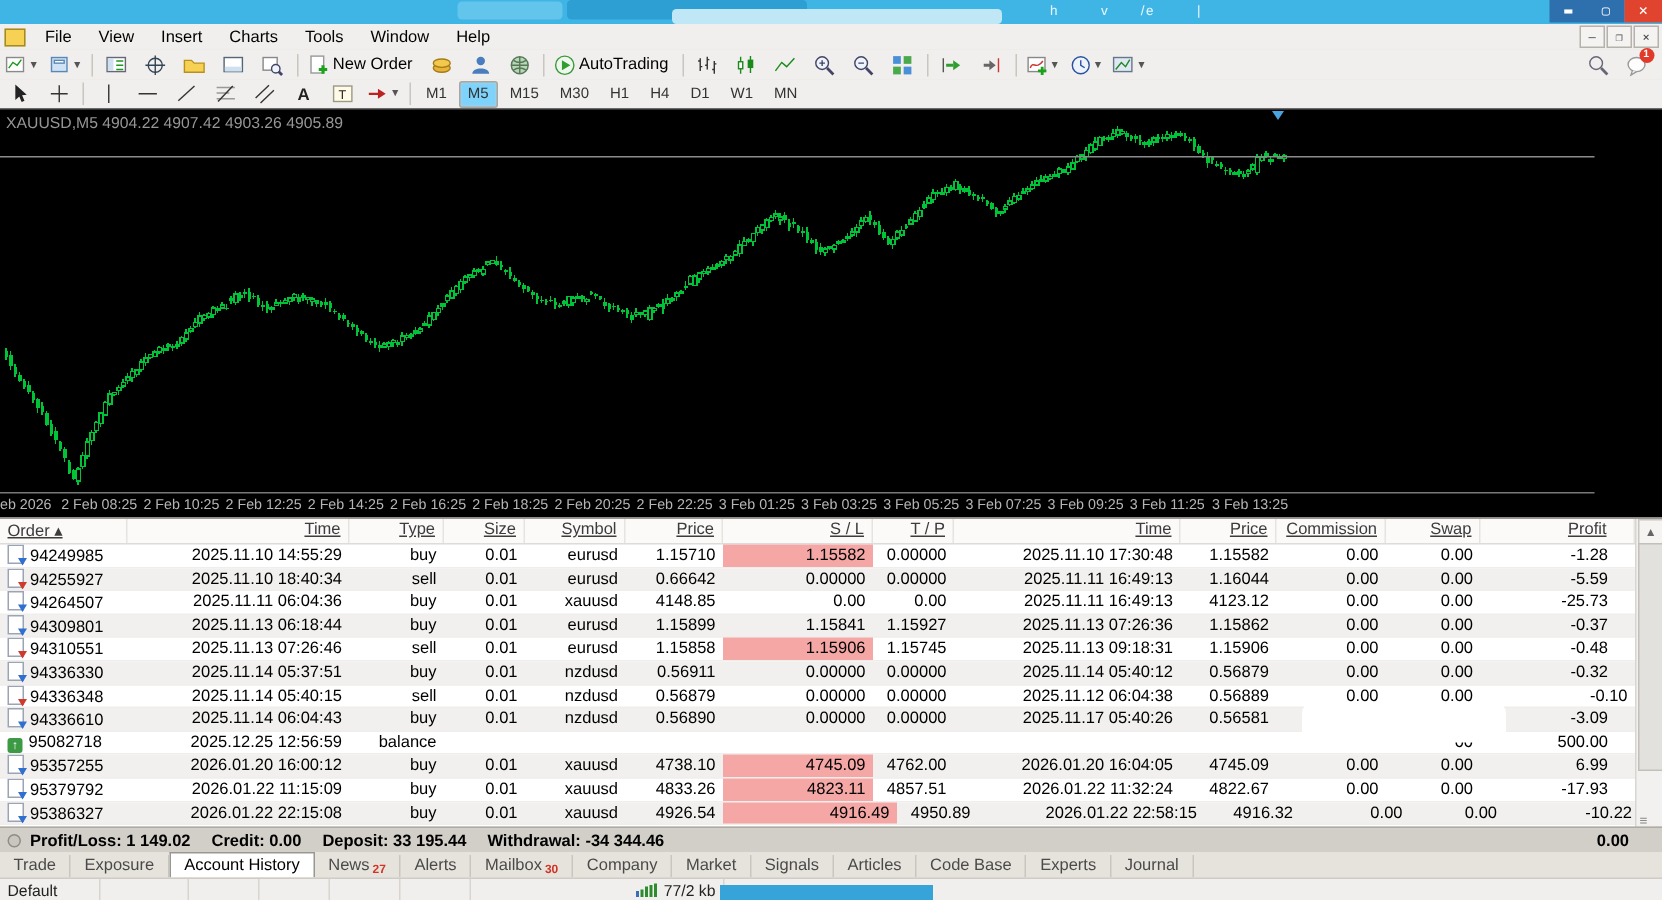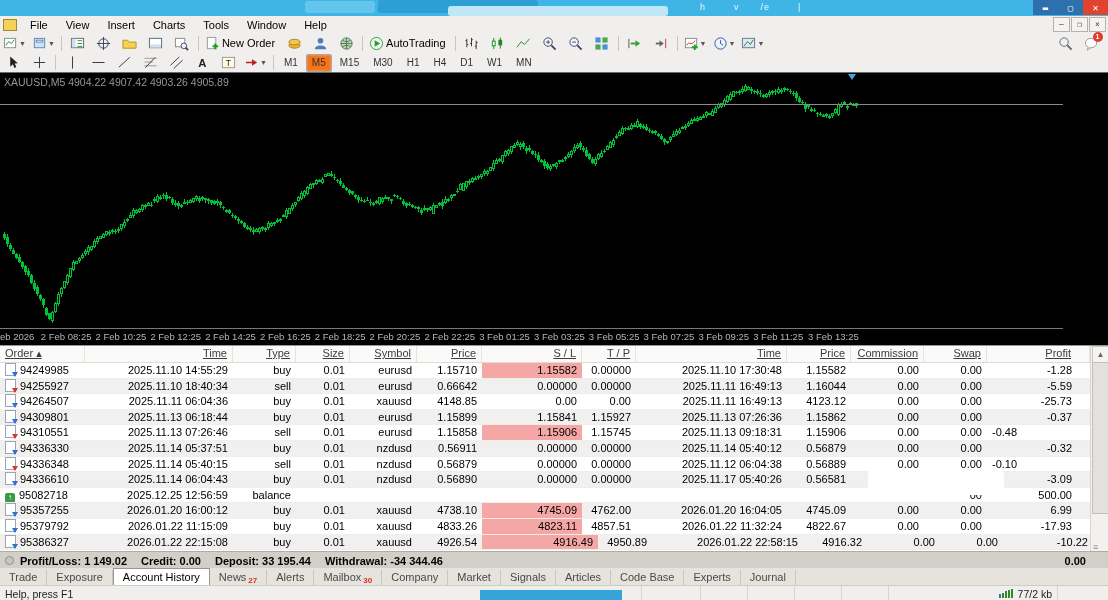--- a/index.html
+++ b/index.html
@@ -20,21 +20,21 @@
   .mdibtn{width:15px;height:13px;border:1px solid #b5b2ac;background:#f4f3f1;margin-left:1px;font-size:8px;display:flex;align-items:center;justify-content:center;color:#444;font-family:"DejaVu Sans Mono",monospace;}
   
   .toolbar{position:absolute;left:0;width:1108px;background:#f0efed;display:flex;align-items:center;}
   .tb1{top:33px;height:20px;border-bottom:1px solid #e3e1dd;}
   .tb2{top:53px;height:19px;border-bottom:1px solid #d9d6d0;}
   .tbtn{height:18px;min-width:20px;display:flex;align-items:center;justify-content:center;padding:0 1px;margin:0 1px;border:1px solid transparent;border-radius:2px;}
   .tbtn .lbl{margin:0 3px 0 2px;}
   .tbtn .dd{font-size:7px;color:#555;margin-left:1px;}
   .tsep{width:1px;height:15px;background:#c9c6c0;margin:0 3px;}
   .tfbtn{height:16px;padding:0 5px;margin:0 1px;font-size:10px;color:#333;display:flex;align-items:center;border:1px solid transparent;border-radius:2px;}
-  .tfbtn.active{background:#f97316;border-color:#aaa7a0;box-shadow:inset 0 0 2px #ccc;}
+  .tfbtn.active{background:#7dd3fc;border-color:#aaa7a0;box-shadow:inset 0 0 2px #ccc;}
   .tb-right{margin-left:auto;display:flex;align-items:center;margin-right:4px;}
   .badge{position:absolute;right:-4px;top:-4px;background:#e23a2a;color:#fff;border-radius:50%;width:10px;height:10px;font-size:7px;display:flex;align-items:center;justify-content:center;font-weight:bold;}
   
   .chart{position:absolute;left:0;top:72px;width:1108px;height:273px;background:#000;border-top:1px solid #6a6a6a;}
   .plotwrap{position:absolute;left:0;top:0;width:1063px;height:255px;}
   .ohlc{position:absolute;left:4px;top:3px;color:#969696;font-size:10.5px;}
   .paxis{position:absolute;left:1063px;top:0;width:45px;height:270px;border-left:1px solid #787878;}
   .ptick{position:absolute;left:5px;color:#bdbdbd;font-size:10px;}
   .ptick::before{content:"";position:absolute;left:-5px;top:5px;width:3px;height:1px;background:#787878;}
   .pcur{position:absolute;left:1px;background:#fff;color:#000;font-size:10px;padding:0 3px 0 2px;z-index:2;}
@@ -1104,21 +1104,21 @@
           <div class="td" style="width: 63px; text-align: right;">sell</div>
           <div class="td" style="width: 54px; text-align: right;">0.01</div>
           <div class="td" style="width: 67px; text-align: right;">eurusd</div>
           <div class="td" style="width: 65px; text-align: right;">1.15858</div>
           <div class="td slhit" style="width: 100px; text-align: right;">1.15906</div>
           <div class="td" style="width: 54px; text-align: right;">1.15745</div>
           <div class="td" style="width: 151px; text-align: right;">2025.11.13 09:18:31</div>
           <div class="td" style="width: 64px; text-align: right;">1.15906</div>
           <div class="td" style="width: 73px; text-align: right;">0.00</div>
           <div class="td" style="width: 63px; text-align: right;">0.00</div>
-          <div class="td" style="width: 103px; text-align: left; padding-right: 28px;">-0.48</div>
+          <div class="td" style="width: 103px; text-align: right; padding-right: 18px;">-0.48</div>
         </div>
         <div class="trow alt">
           <div class="td" style="width: 85px; text-align: left;"><span class="ordicon buy"></span><span>94336330</span></div>
           <div class="td" style="width: 148px; text-align: right;">2025.11.14 05:37:51</div>
           <div class="td" style="width: 63px; text-align: right;">buy</div>
           <div class="td" style="width: 54px; text-align: right;">0.01</div>
           <div class="td" style="width: 67px; text-align: right;">nzdusd</div>
           <div class="td" style="width: 65px; text-align: right;">0.56911</div>
           <div class="td" style="width: 100px; text-align: right;">0.00000</div>
           <div class="td" style="width: 54px; text-align: right;">0.00000</div>
@@ -1134,21 +1134,21 @@
           <div class="td" style="width: 63px; text-align: right;">sell</div>
           <div class="td" style="width: 54px; text-align: right;">0.01</div>
           <div class="td" style="width: 67px; text-align: right;">nzdusd</div>
           <div class="td" style="width: 65px; text-align: right;">0.56879</div>
           <div class="td" style="width: 100px; text-align: right;">0.00000</div>
           <div class="td" style="width: 54px; text-align: right;">0.00000</div>
           <div class="td" style="width: 151px; text-align: right;">2025.11.12 06:04:38</div>
           <div class="td" style="width: 64px; text-align: right;">0.56889</div>
           <div class="td" style="width: 73px; text-align: right;">0.00</div>
           <div class="td" style="width: 63px; text-align: right;">0.00</div>
-          <div class="td" style="width: 103px; ">-0.10</div>
+          <div class="td" style="width: 103px; text-align: right; ">-0.10</div>
         </div>
         <div class="trow alt">
           <div class="td" style="width: 85px; text-align: left;"><span class="ordicon buy"></span><span>94336610</span></div>
           <div class="td" style="width: 148px; text-align: right;">2025.11.14 06:04:43</div>
           <div class="td" style="width: 63px; text-align: right;">buy</div>
           <div class="td" style="width: 54px; text-align: right;">0.01</div>
           <div class="td" style="width: 67px; text-align: right;">nzdusd</div>
           <div class="td" style="width: 65px; text-align: right;">0.56890</div>
           <div class="td" style="width: 100px; text-align: right;">0.00000</div>
           <div class="td" style="width: 54px; text-align: right;">0.00000</div>
@@ -1262,23 +1262,20 @@
       <div class="tab">Company</div>
       <div class="tab">Market</div>
       <div class="tab">Signals</div>
       <div class="tab">Articles</div>
       <div class="tab">Code Base</div>
       <div class="tab">Experts</div>
       <div class="tab">Journal</div>
     </div>
 
   <div class="statusbar" id="statusbar">
-      <div class="scell first">
-        <span>Help, press F1</span>
-      </div>
       <div class="scell" style="width: 56px;">
         <span>Default</span>
       </div>
       <div class="scell" style="width: 48px;"></div>
       <div class="scell" style="width: 36px;"></div>
       <div class="scell" style="width: 36px;"></div>
       <div class="scell" style="width: 36px;"></div>
       <div class="scell" style="width: 36px;"></div>
       <div class="scell" style="width: 158px; justify-content: flex-end; border-right: 1px solid rgb(216, 213, 207);">
         <span class="conn">

